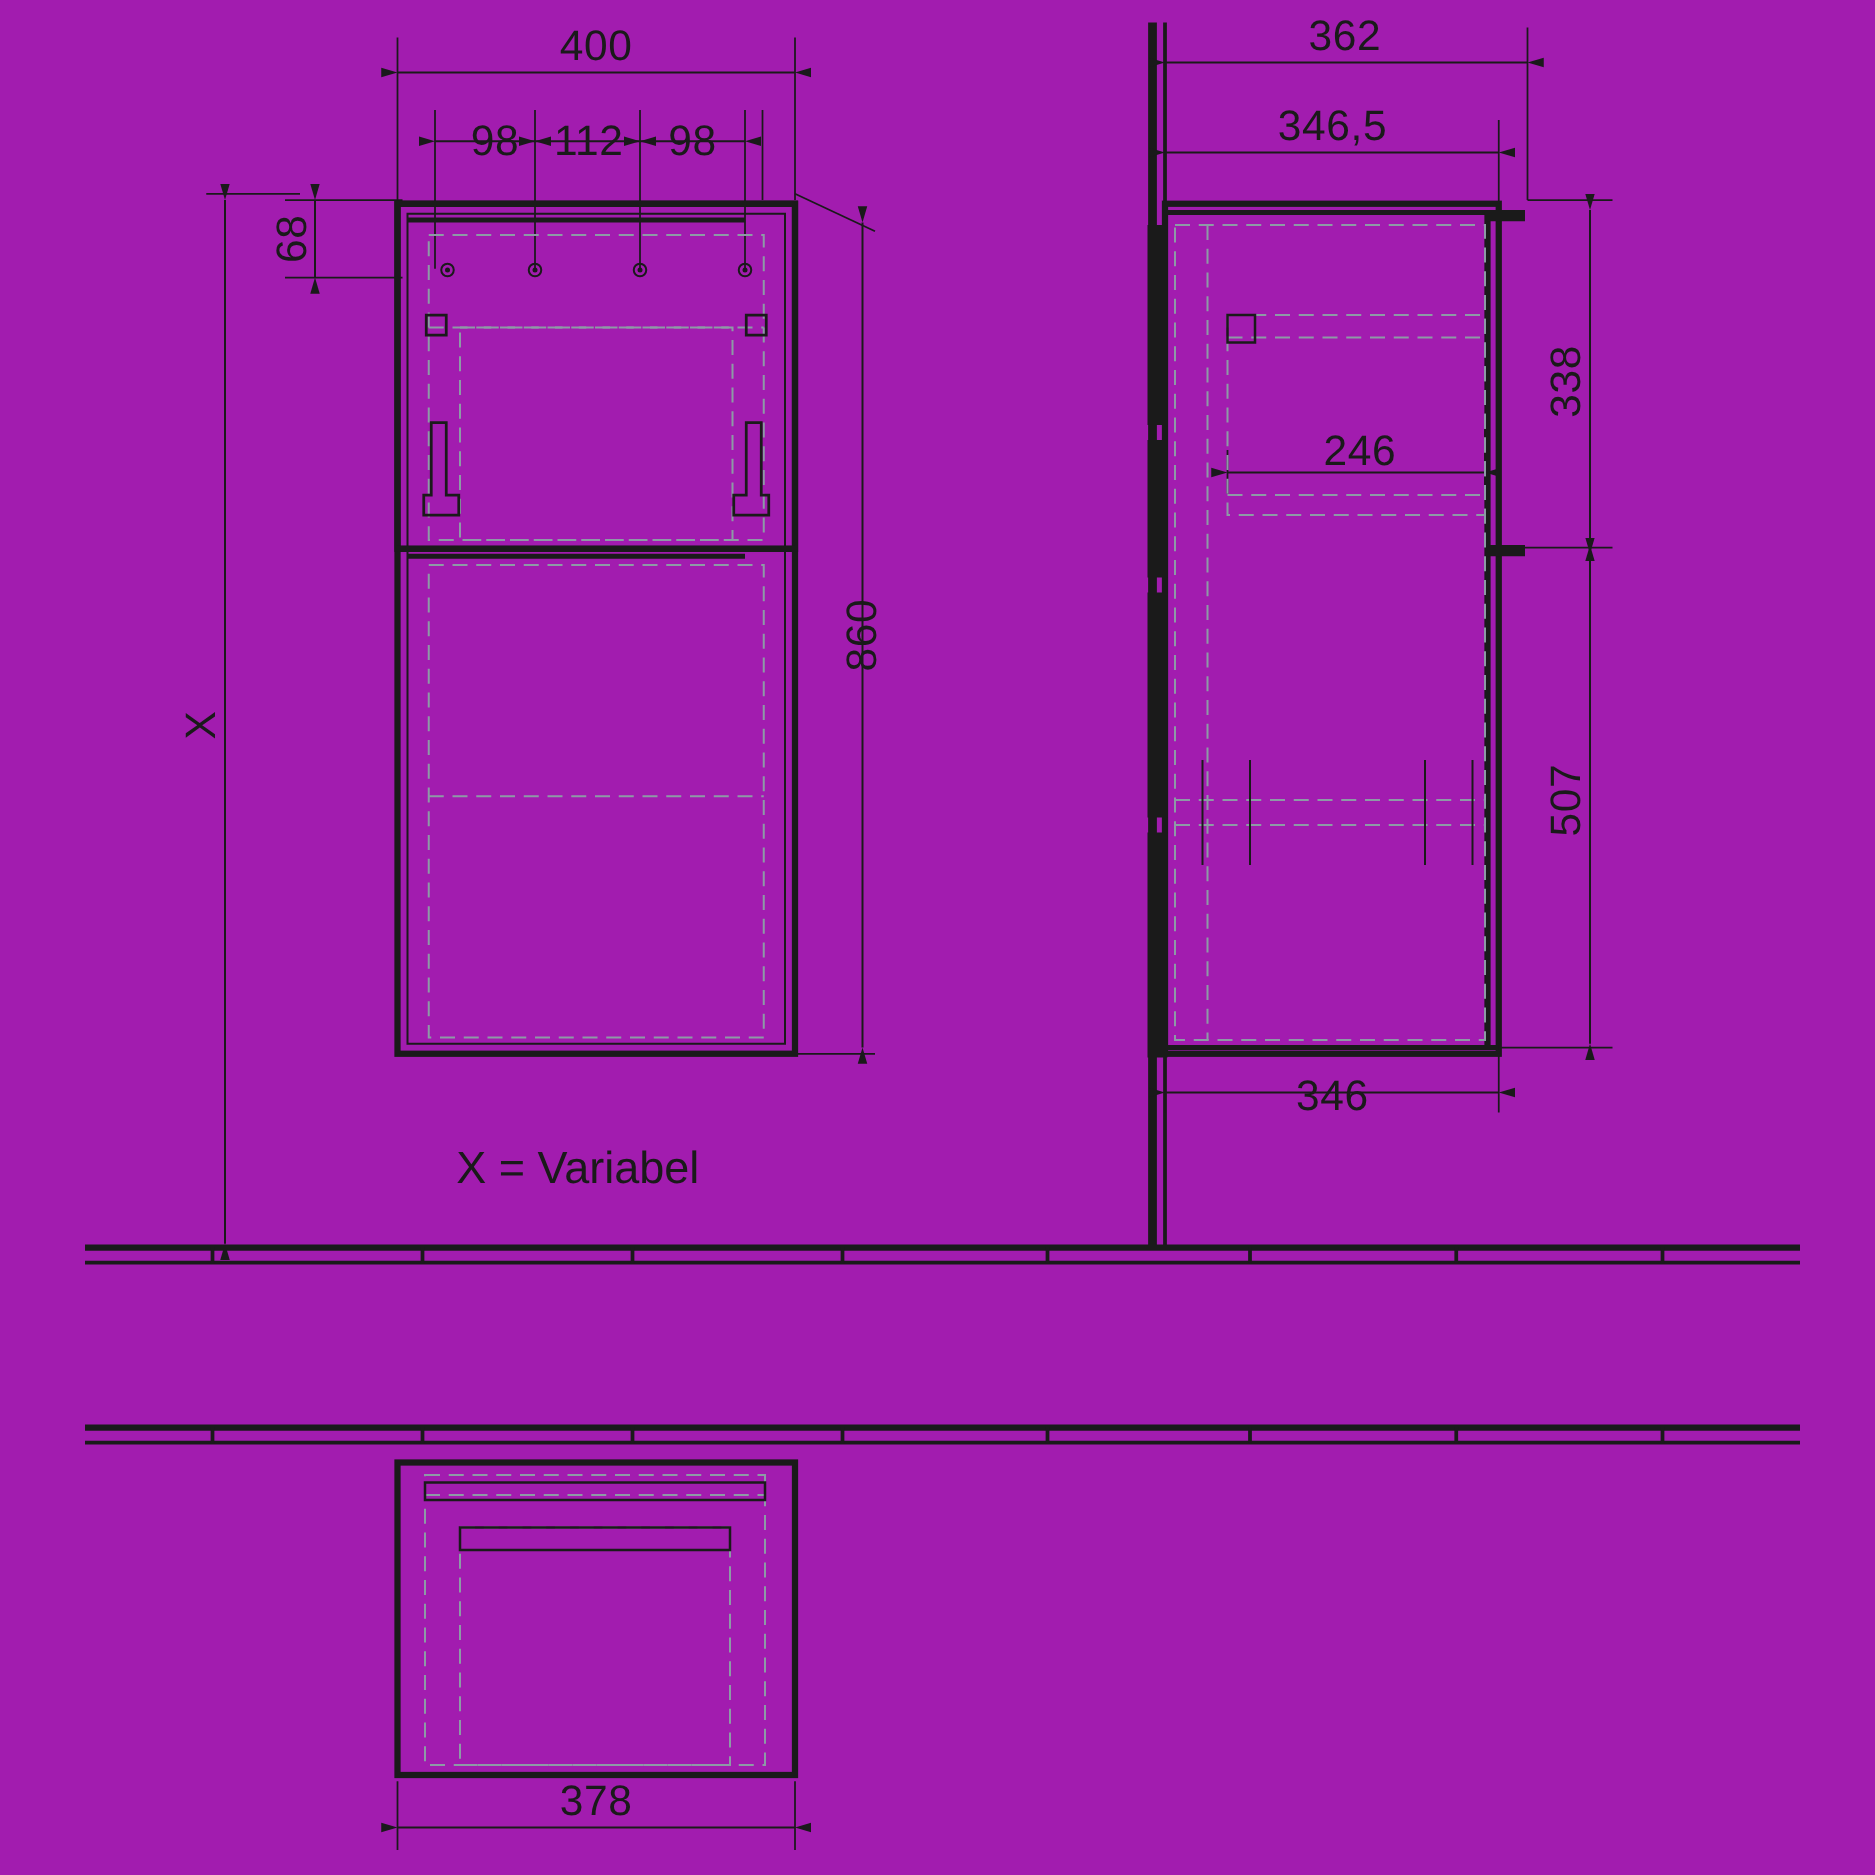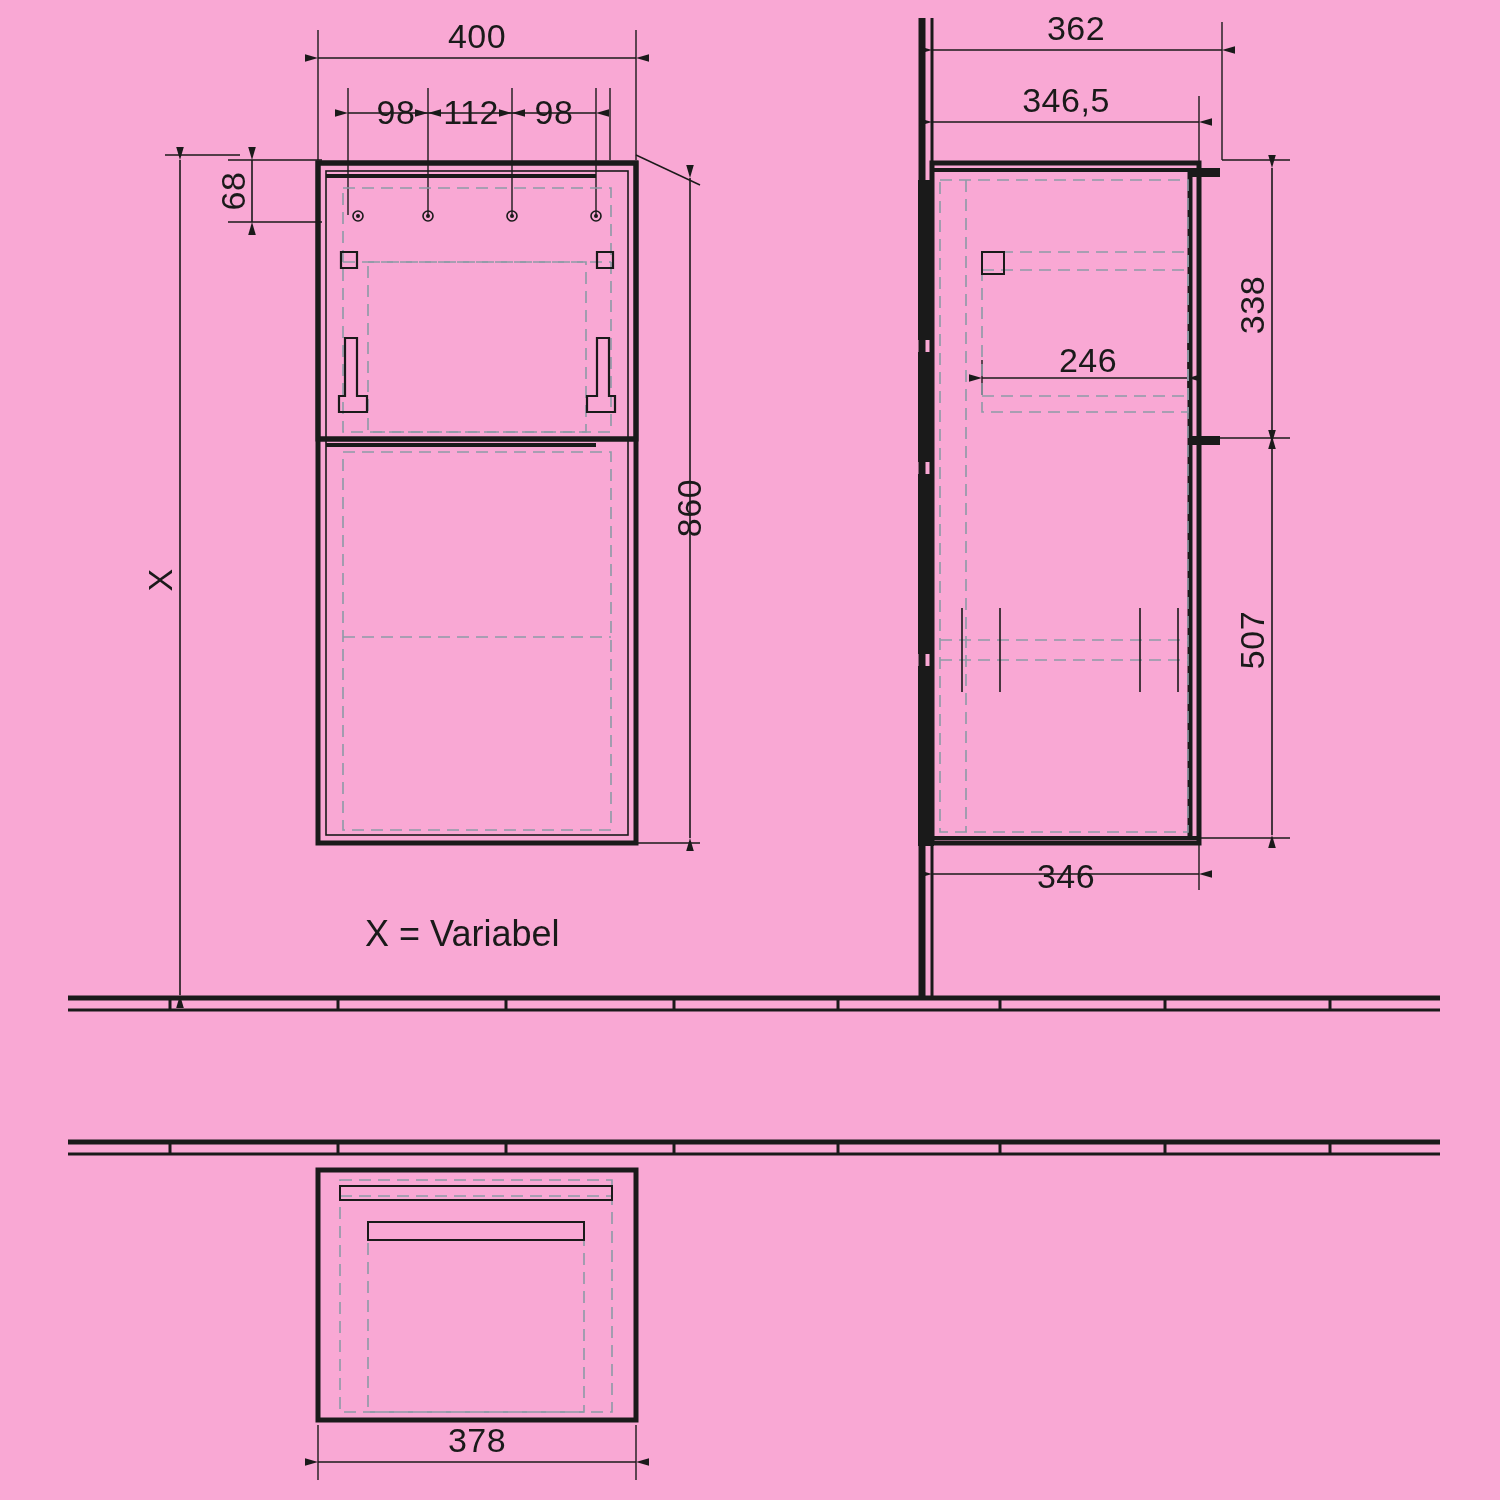--- a/index.html
+++ b/index.html
@@ -4,21 +4,21 @@
 <style>
   html, body {
     margin: 0;
     padding: 0;
     background: #ffffff;
   }
   #sheet {
     position: relative;
     width: 1500px;
     height: 1500px;
-    background: #f9a8d4;
+    background: #a21caf;
     font-family: "Liberation Sans", sans-serif;
     overflow: hidden;
   }
   #sheet svg {
     position: absolute;
     left: 0;
     top: 0;
   }
   .dimtext {
     font-family: "Liberation Sans", sans-serif;

